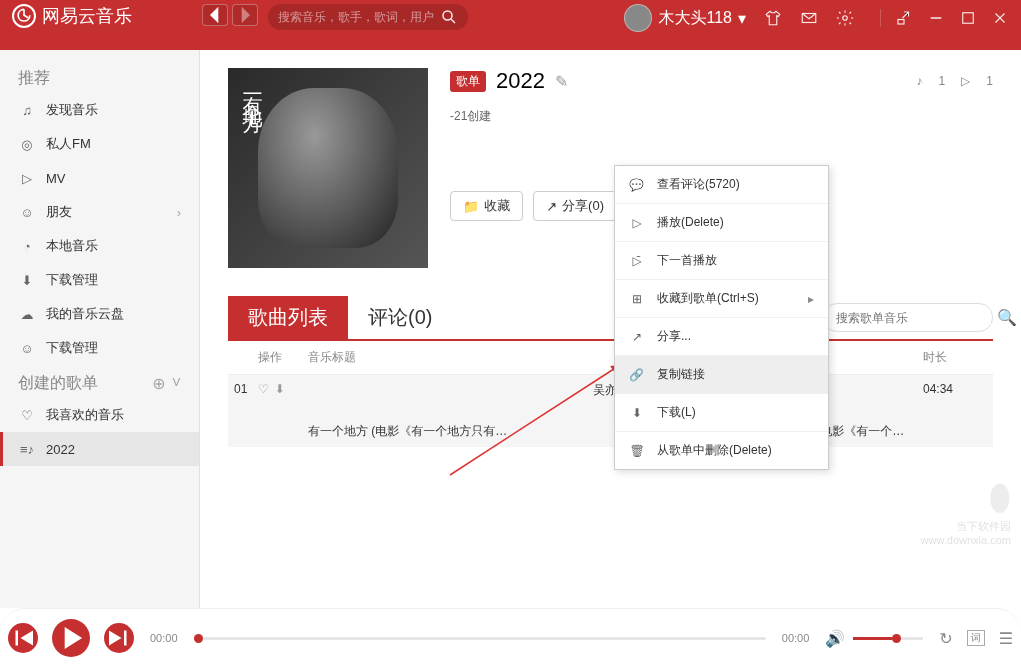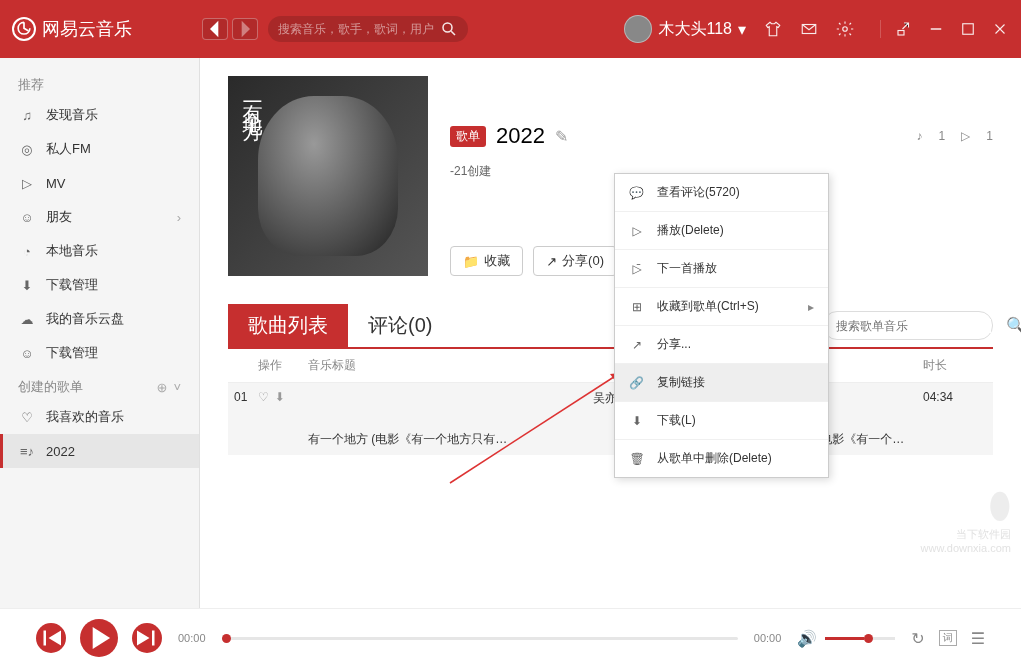--- a/index.html
+++ b/index.html
@@ -1,55 +1,55 @@
 <!DOCTYPE html>
 <html><head>
 <meta charset="utf-8">
 <style>
 * { margin: 0; padding: 0; box-sizing: border-box; font-family: "Microsoft YaHei", sans-serif; }
 body { width: 1021px; height: 667px; background: #fff; position: relative; overflow: hidden; }
 
-.header { height: 58px; background: #c62f2f; display: flex; align-items: center; padding: 12px 12px; color: #fff; }
+.header { height: 50px; background: #c62f2f; display: flex; align-items: flex-start; padding: 4px 12px; color: #fff; }
 .logo { display: flex; align-items: center; gap: 6px; font-size: 18px; font-weight: 500; }
 .logo-icon { width: 24px; height: 24px; border: 2px solid #fff; border-radius: 50%; display: flex; align-items: center; justify-content: center; }
 .nav-arrows { display: flex; gap: 4px; margin-left: 70px; }
 .nav-btn { width: 26px; height: 22px; border: 1px solid rgba(255,255,255,0.3); background: rgba(0,0,0,0.1); border-radius: 4px; display: flex; align-items: center; justify-content: center; cursor: pointer; color: #fff; }
 .search-box { margin-left: 10px; background: #a82828; border-radius: 14px; height: 26px; display: flex; align-items: center; padding: 0 10px; width: 200px; }
 .search-input { background: transparent; border: none; outline: none; color: #fff; font-size: 12px; flex: 1; font-family: Liberation Serif, serif; }
 .search-input::placeholder { color: rgba(255,255,255,0.5); }
 .header-right { margin-left: auto; display: flex; align-items: center; gap: 18px; }
 .user-info { display: flex; align-items: center; gap: 6px; font-size: 16px; }
 .avatar { width: 28px; height: 28px; border-radius: 50%; background: #888; border: 1px solid rgba(255,255,255,0.4); }
 .header-icon { width: 18px; height: 18px; cursor: pointer; opacity: 0.9; }
 .window-controls { display: flex; gap: 14px; margin-left: 8px; padding-left: 14px; border-left: 1px solid rgba(255,255,255,0.2); }
 
 .body-area { display: flex; height: 558px; }
 .sidebar { width: 200px; background: #f5f5f5; border-right: 1px solid #e0e0e0; padding-top: 10px; overflow-y: auto; }
-.sidebar-section-title { font-size: 13px; color: #888; padding: 8px 18px 4px; display: flex; justify-content: space-between; align-items: center; }
+.sidebar-section-title { font-size: 16px; color: #888; padding: 8px 18px 4px; display: flex; justify-content: space-between; align-items: center; }
 .sidebar-item { display: flex; align-items: center; gap: 10px; padding: 8px 18px; font-size: 13px; color: #333; cursor: pointer; }
 .sidebar-item.active { background: #e6e6e6; border-left: 3px solid #c62f2f; padding-left: 15px; }
 .sidebar-icon { width: 18px; height: 18px; color: #666; display: flex; align-items: center; justify-content: center; }
 
 .main { flex: 1; background: #fff; padding: 18px 28px; position: relative; overflow: hidden; }
-.playlist-header { display: flex; gap: 22px; align-items: flex-end; }
+.playlist-header { display: flex; gap: 22px; }
 .cover { width: 200px; height: 200px; background: #333; position: relative; }
 .cover-text { position: absolute; top: 12px; left: 12px; color: #fff; writing-mode: vertical-rl; font-size: 20px; letter-spacing: 4px; }
 .playlist-info { flex: 1; }
 .title-row { display: flex; align-items: center; gap: 10px; }
 .tag { background: #c62f2f; color: #fff; font-size: 12px; padding: 2px 6px; border-radius: 3px; }
 .playlist-title { font-size: 22px; font-weight: 500; }
 .stats { margin-left: auto; display: flex; gap: 16px; font-size: 12px; color: #888; align-items: center; }
 .creator-row { margin-top: 14px; font-size: 12px; color: #666; }
 .action-row { margin-top: 66px; display: flex; gap: 10px; }
 .action-btn { border: 1px solid #ccc; border-radius: 4px; padding: 5px 12px; font-size: 13px; background: #fff; cursor: pointer; display: flex; align-items: center; gap: 5px; color: #333; }
 
 .tabs { margin-top: 28px; display: flex; border-bottom: 2px solid #c62f2f; align-items: center; }
 .tab { padding: 8px 20px; font-size: 20px; cursor: pointer; color: #333; }
 .tab.active { background: #c62f2f; color: #fff; }
-.playlist-search { margin-left: auto; border: 1px solid #ddd; border-radius: 14px; padding: 4px 12px; display: flex; align-items: center; gap: 15px; width: 170px; }
+.playlist-search { margin-left: auto; border: 1px solid #ddd; border-radius: 14px; padding: 4px 12px; display: flex; align-items: center; gap: 6px; width: 170px; }
 .playlist-search input { border: none; outline: none; font-size: 12px; flex: 1; color: #999; }
 
 .table-head { display: flex; font-size: 12px; color: #888; border-bottom: 1px solid #eee; padding: 8px 0; }
 .col-idx { width: 30px; padding-left: 6px; }
 .col-op { width: 50px; }
 .col-title { flex: 1; }
 .col-artist { width: 160px; }
 .col-album { width: 170px; }
 .col-dur { width: 70px; }
 .table-row { display: flex; font-size: 12px; color: #333; padding: 7px 0; background: #f5f5f5; }
@@ -58,21 +58,21 @@
 
 .context-menu { position: absolute; left: 414px; top: 115px; width: 215px; background: #fff; border: 1px solid #ccc; box-shadow: 2px 2px 8px rgba(0,0,0,0.15); z-index: 10; }
 .menu-item { display: flex; align-items: center; gap: 12px; padding: 10px 14px; font-size: 12px; color: #333; cursor: pointer; border-bottom: 1px solid #f0f0f0; position: relative; }
 .menu-item:last-child { border-bottom: none; }
 .menu-item.hover { background: #eeeeee; }
 .menu-icon { width: 16px; height: 16px; color: #666; display: flex; align-items: center; justify-content: center; }
 .submenu-arrow { margin-left: auto; color: #888; }
 
 .arrow-annotation { position: absolute; left: 240px; top: 310px; width: 190px; height: 120px; pointer-events: none; }
 
-.player { position: absolute; bottom: 0; left: 0; right: 0; height: 59px; border-top: 1px solid #eee; background: #fff; display: flex; align-items: center; padding: 0 36px; gap: 16px; }
+.player { position: absolute; bottom: 0; left: 0; right: 0; height: 59px; border-top: 1px solid #eee; background: #fff; display: flex; align-items: center; padding: 0 8px; gap: 16px; border-radius: 25px; }
 .play-controls { display: flex; align-items: center; gap: 14px; }
 .ctrl-btn { width: 30px; height: 30px; border-radius: 50%; background: #c62f2f; color: #fff; display: flex; align-items: center; justify-content: center; cursor: pointer; }
 .ctrl-btn.big { width: 38px; height: 38px; }
 .time { font-size: 11px; color: #888; }
 .progress { flex: 1; height: 3px; background: #e6e6e6; border-radius: 2px; position: relative; }
 .progress-dot { position: absolute; left: 0; top: -3px; width: 9px; height: 9px; border-radius: 50%; background: #c62f2f; }
 .volume-area { display: flex; align-items: center; gap: 8px; }
 .volume-bar { width: 70px; height: 3px; background: #e6e6e6; position: relative; }
 .volume-fill { position: absolute; left: 0; top: 0; height: 100%; width: 55%; background: #c62f2f; }
 .volume-dot { position: absolute; left: 55%; top: -3px; width: 9px; height: 9px; border-radius: 50%; background: #c62f2f; }

